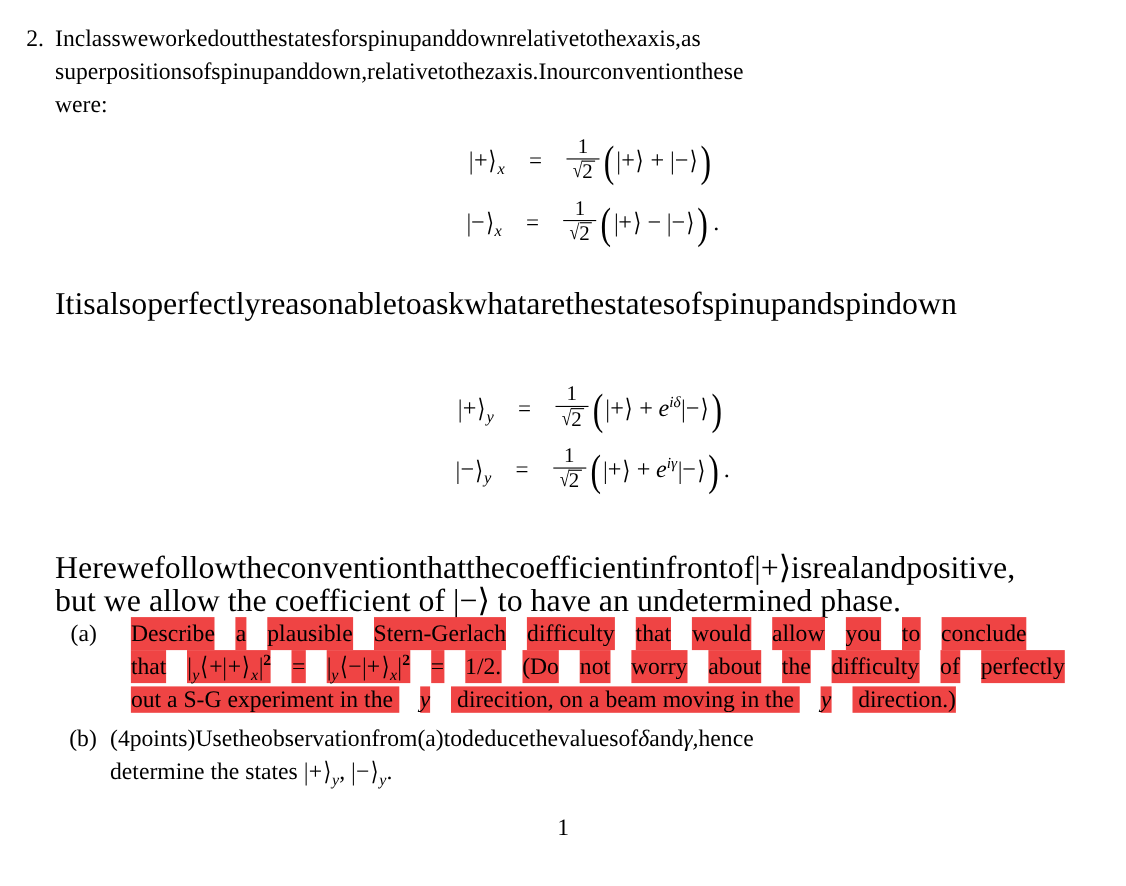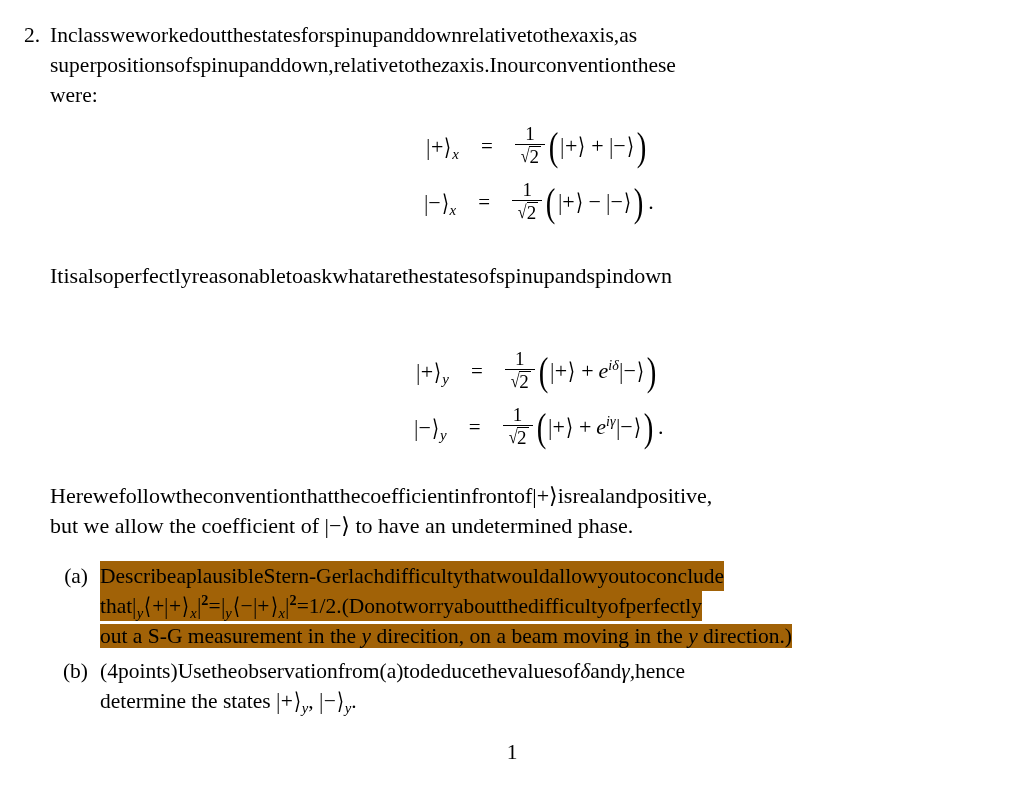--- a/index.html
+++ b/index.html
@@ -44,21 +44,21 @@
     padding-right: 10px;
     box-sizing: border-box;
   }
   .problem-body {
     flex: 1 1 auto;
     font-size: 21.5px;
     line-height: 30px;
   }
 
   .para {
-    font-size: 22px;
+    font-size: 29px;
     line-height: 30px;
     text-align: justify;
     text-align-last: left;
   }
 
   
   .mathblock {
     position: absolute;
     left: 0;
     width: 1024px;
@@ -198,21 +198,22 @@
     flex: 0 0 50px;
     text-align: right;
     padding-right: 12px;
     box-sizing: border-box;
   }
   .subitem-body {
     flex: 1 1 auto;
   }
 
   .hl {
-    background: #a16207;
+    background: #ef4444;
+    margin-left: 19px;
   }
 
   .line {
     display: block;
     white-space: nowrap;
   }
   .line-j {
     display: flex;
     justify-content: flex-start;
     white-space: nowrap;
@@ -405,21 +406,21 @@
         <span class="ket"><span class="vbar">|</span><span>+</span><span class="angle">⟩</span></span>
         <span class="op">+</span>
         <span class="exp"><span>e</span><sup>iγ</sup></span>
         <span class="ket"><span class="vbar">|</span><span>−</span><span class="angle">⟩</span></span>
         <span class="bigparen">)</span>
         <span class="period">.</span>
       </div>
     </div>
   </div>
 
-  <div class="para" style="position:absolute; left:50px; top:481px; width:898px;">
+  <div class="para" style="position:absolute; left:50px; top:501px; width:898px;">
     <div class="line-j">
       <span>Here</span>
       <span>we</span>
       <span>follow</span>
       <span>the</span>
       <span>convention</span>
       <span>that</span>
       <span>the</span>
       <span>coefficient</span>
       <span>in</span>
@@ -462,21 +463,21 @@
         <span class="hl">(Do</span>
         <span class="hl">not</span>
         <span class="hl">worry</span>
         <span class="hl">about</span>
         <span class="hl">the</span>
         <span class="hl">difficulty</span>
         <span class="hl">of</span>
         <span class="hl">perfectly</span>
       </div>
 
-      <div class="line"><span class="hl">out a S-G measurement in the </span><span class="it hl">y</span><span class="hl"> direcition, on a beam moving in the </span><span class="it hl">y</span><span class="hl"> direction.)</span></div>
+      <div class="line"><span class="hl">out a S-G experiment in the </span><span class="it hl">y</span><span class="hl"> direcition, on a beam moving in the </span><span class="it hl">y</span><span class="hl"> direction.)</span></div>
 
     </div>
   </div>
 
   <div class="subitem" style="left:50px; top:656px; width:898px;">
     <div class="subitem-label">(b)</div>
     <div class="subitem-body">
       <div class="line-j">
         <span>(4</span>
         <span>points)</span>

